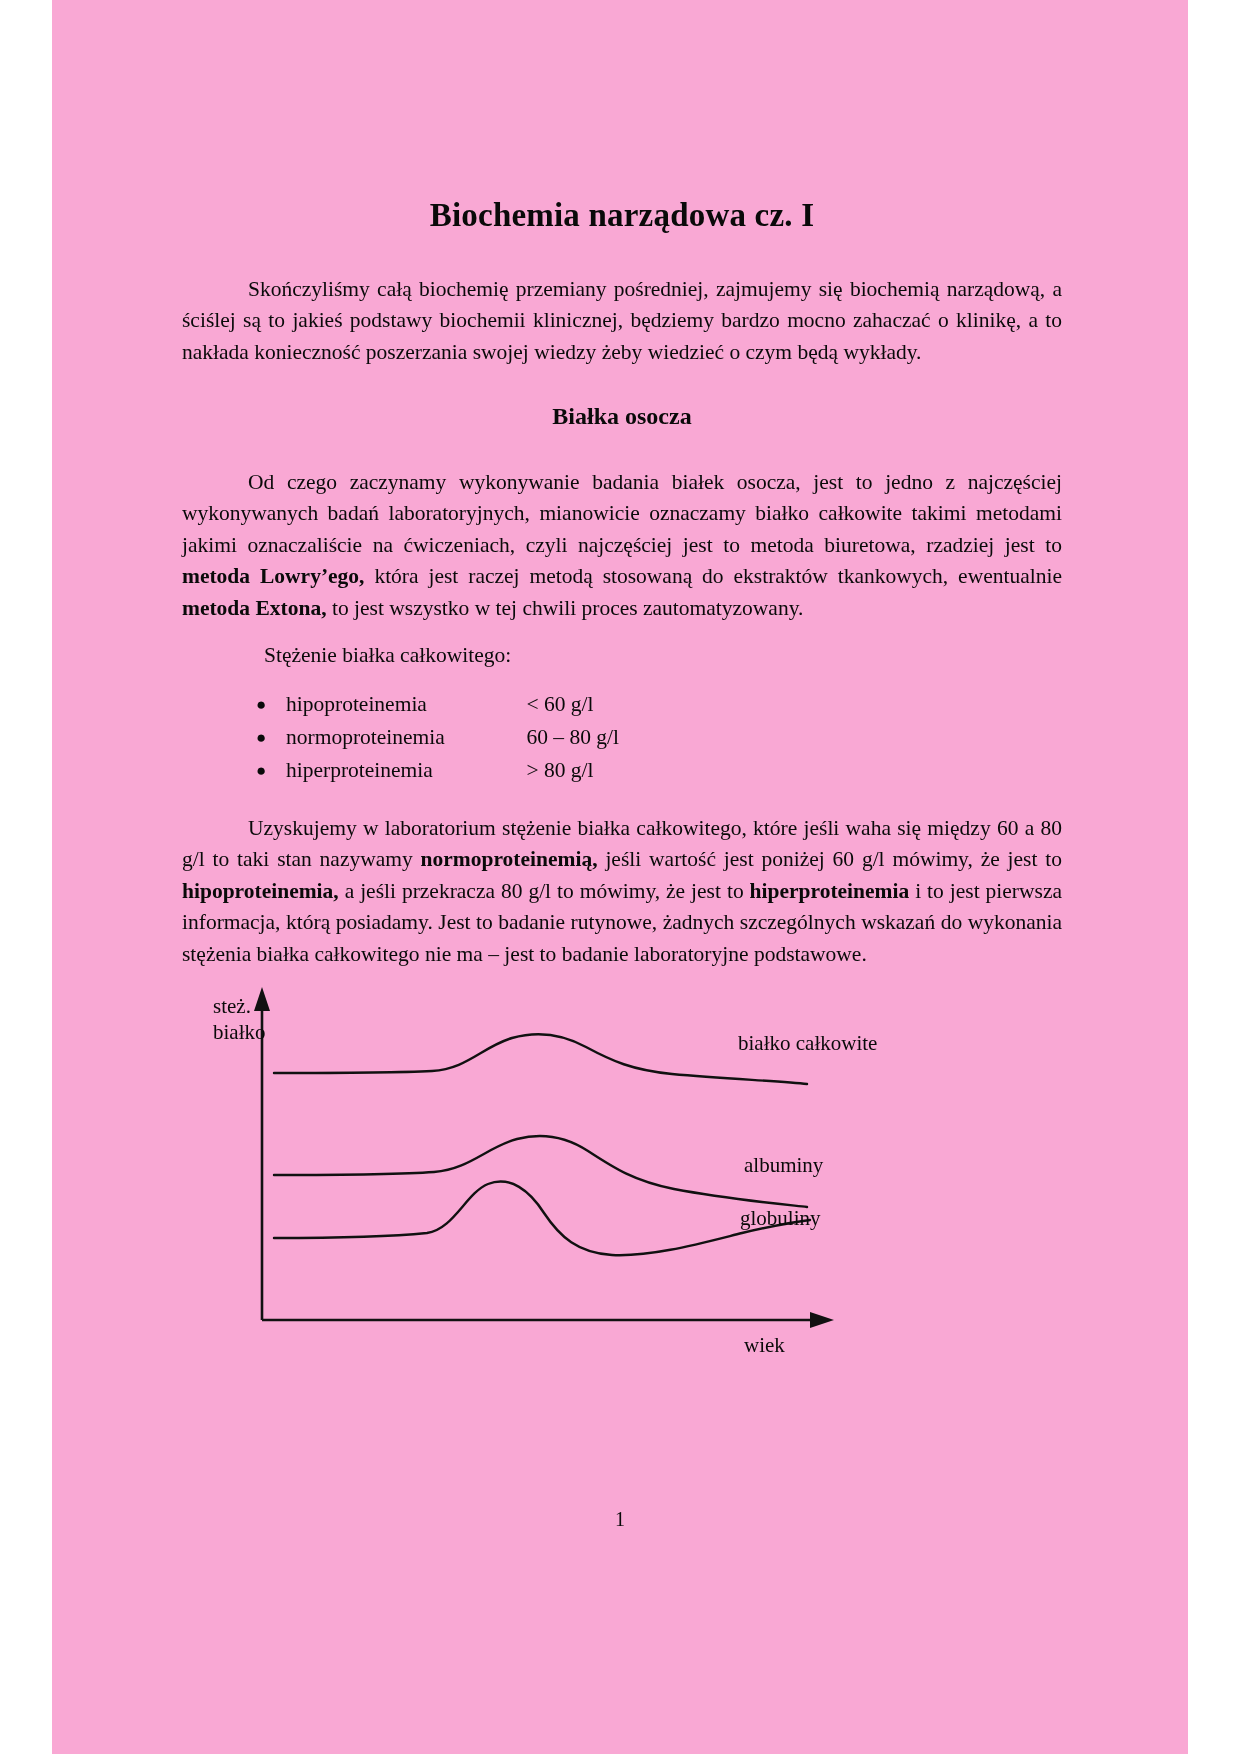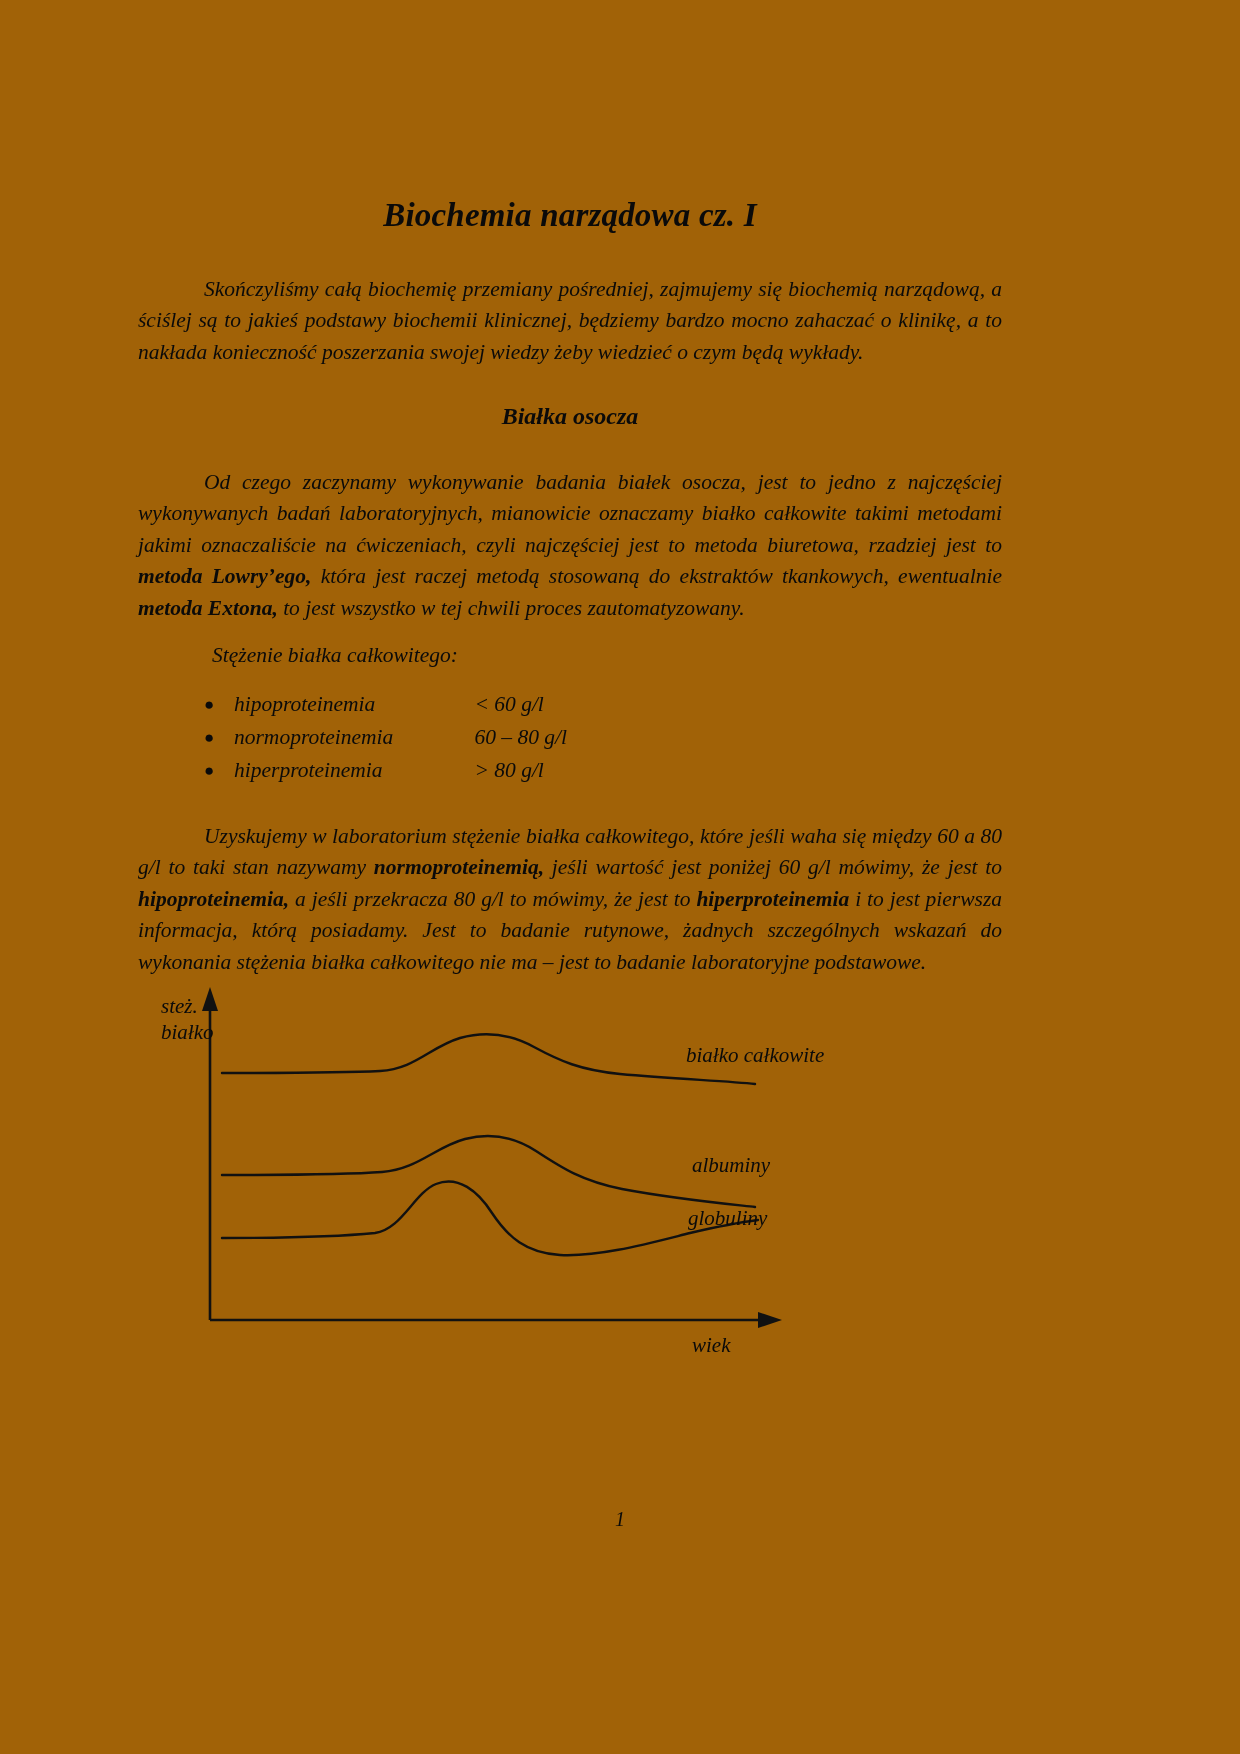--- a/index.html
+++ b/index.html
@@ -7,27 +7,26 @@
     margin: 0;
     padding: 0;
     background: #ffffff;
   }
   body {
     font-family: "Liberation Serif", "DejaVu Serif", serif;
     color: #0a0a0a;
   }
   .page {
     position: relative;
-    width: 1240px;
+    width: 1136px;
     height: 1754px;
     margin: 0 auto;
-    background: #a16207;
+    background: #f9a8d4;
     overflow: hidden;
     box-sizing: border-box;
-    font-style: italic;
   }
   .content {
     position: absolute;
     left: 130px;
     top: 196px;
     width: 880px;
   }
 
   .doc-title {
     text-align: center;
@@ -36,21 +35,21 @@
     letter-spacing: 0.2px;
     margin: 0 0 38px 0;
     line-height: 1.2;
   }
 
   .para {
     font-size: 21.5px;
     line-height: 31.5px;
     text-align: justify;
     text-justify: inter-word;
-    margin: 8px;
+    margin: 0;
     text-indent: 66px;
     hyphens: none;
   }
 
   .section-title {
     text-align: center;
     font-size: 24px;
     font-weight: bold;
     margin: 34px 0 36px 0;
     line-height: 1.2;
@@ -115,21 +114,21 @@
     position: absolute;
     left: 562px;
     top: 348px;
     font-size: 21px;
   }
   .curve-label {
     position: absolute;
     font-size: 21px;
     white-space: nowrap;
   }
-  .curve-label.total   { left: 556px; top: 58px; }
+  .curve-label.total   { left: 556px; top: 46px; }
   .curve-label.albumin { left: 562px; top: 168px; }
   .curve-label.globulin{ left: 558px; top: 221px; }
 
   .page-number {
     position: absolute;
     left: 0;
     right: 0;
     top: 1508px;
     text-align: center;
     font-size: 20px;

